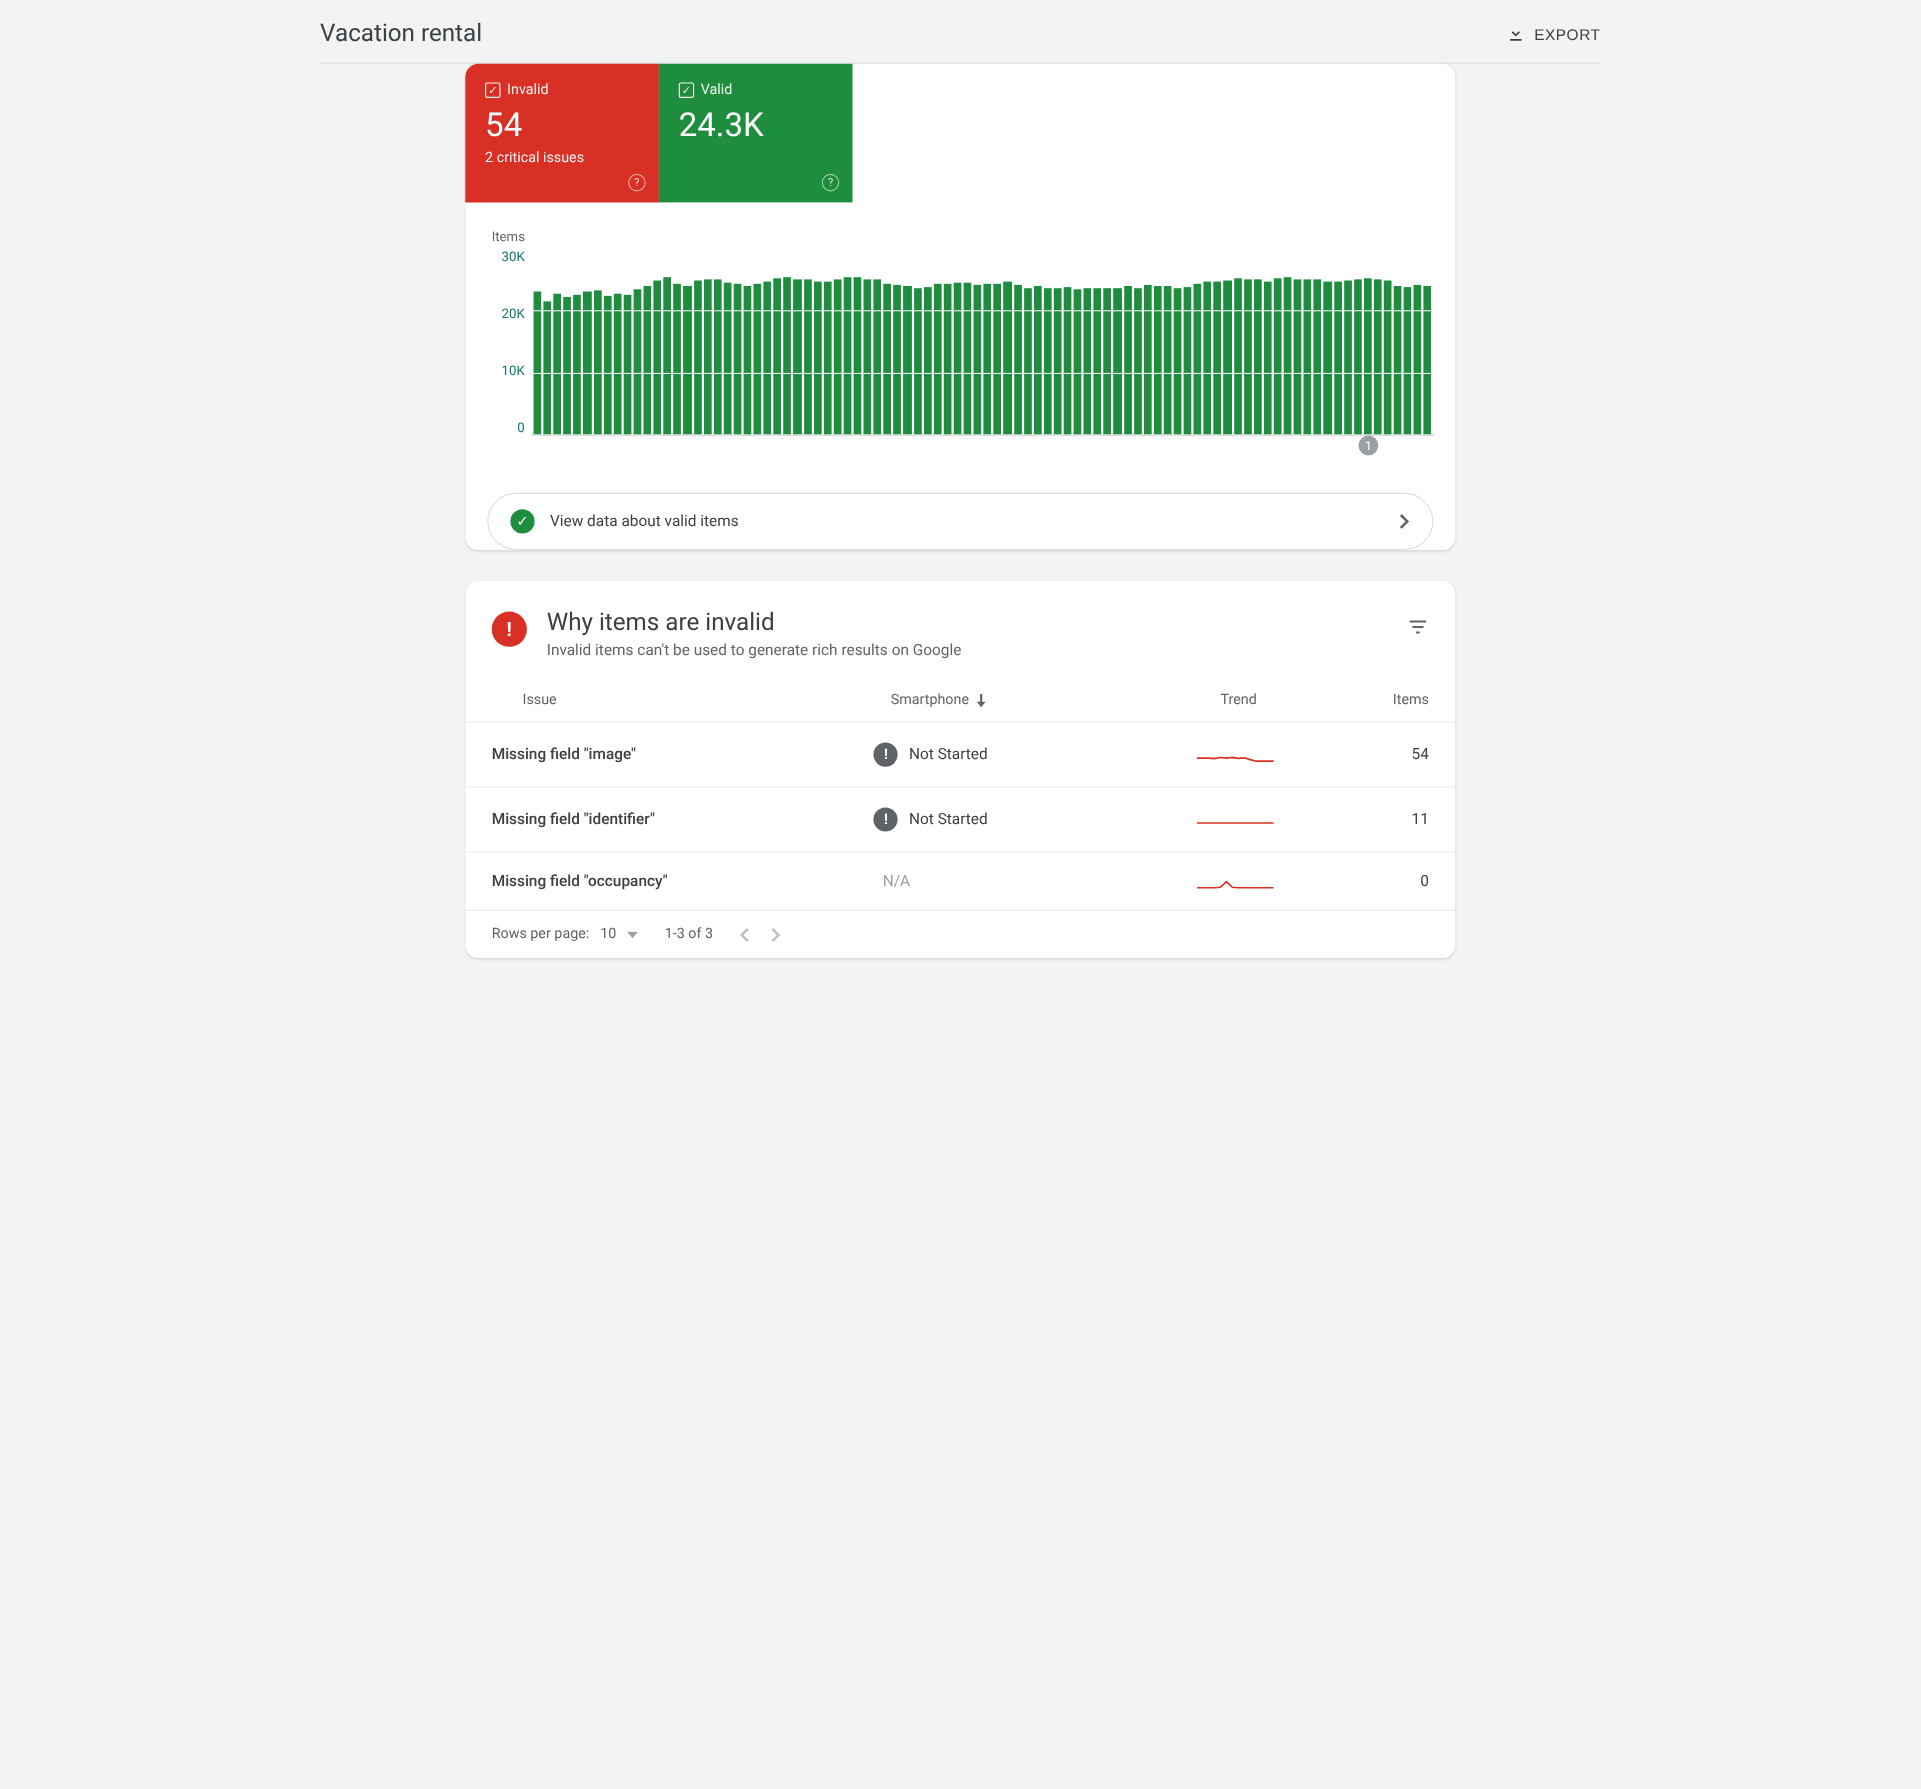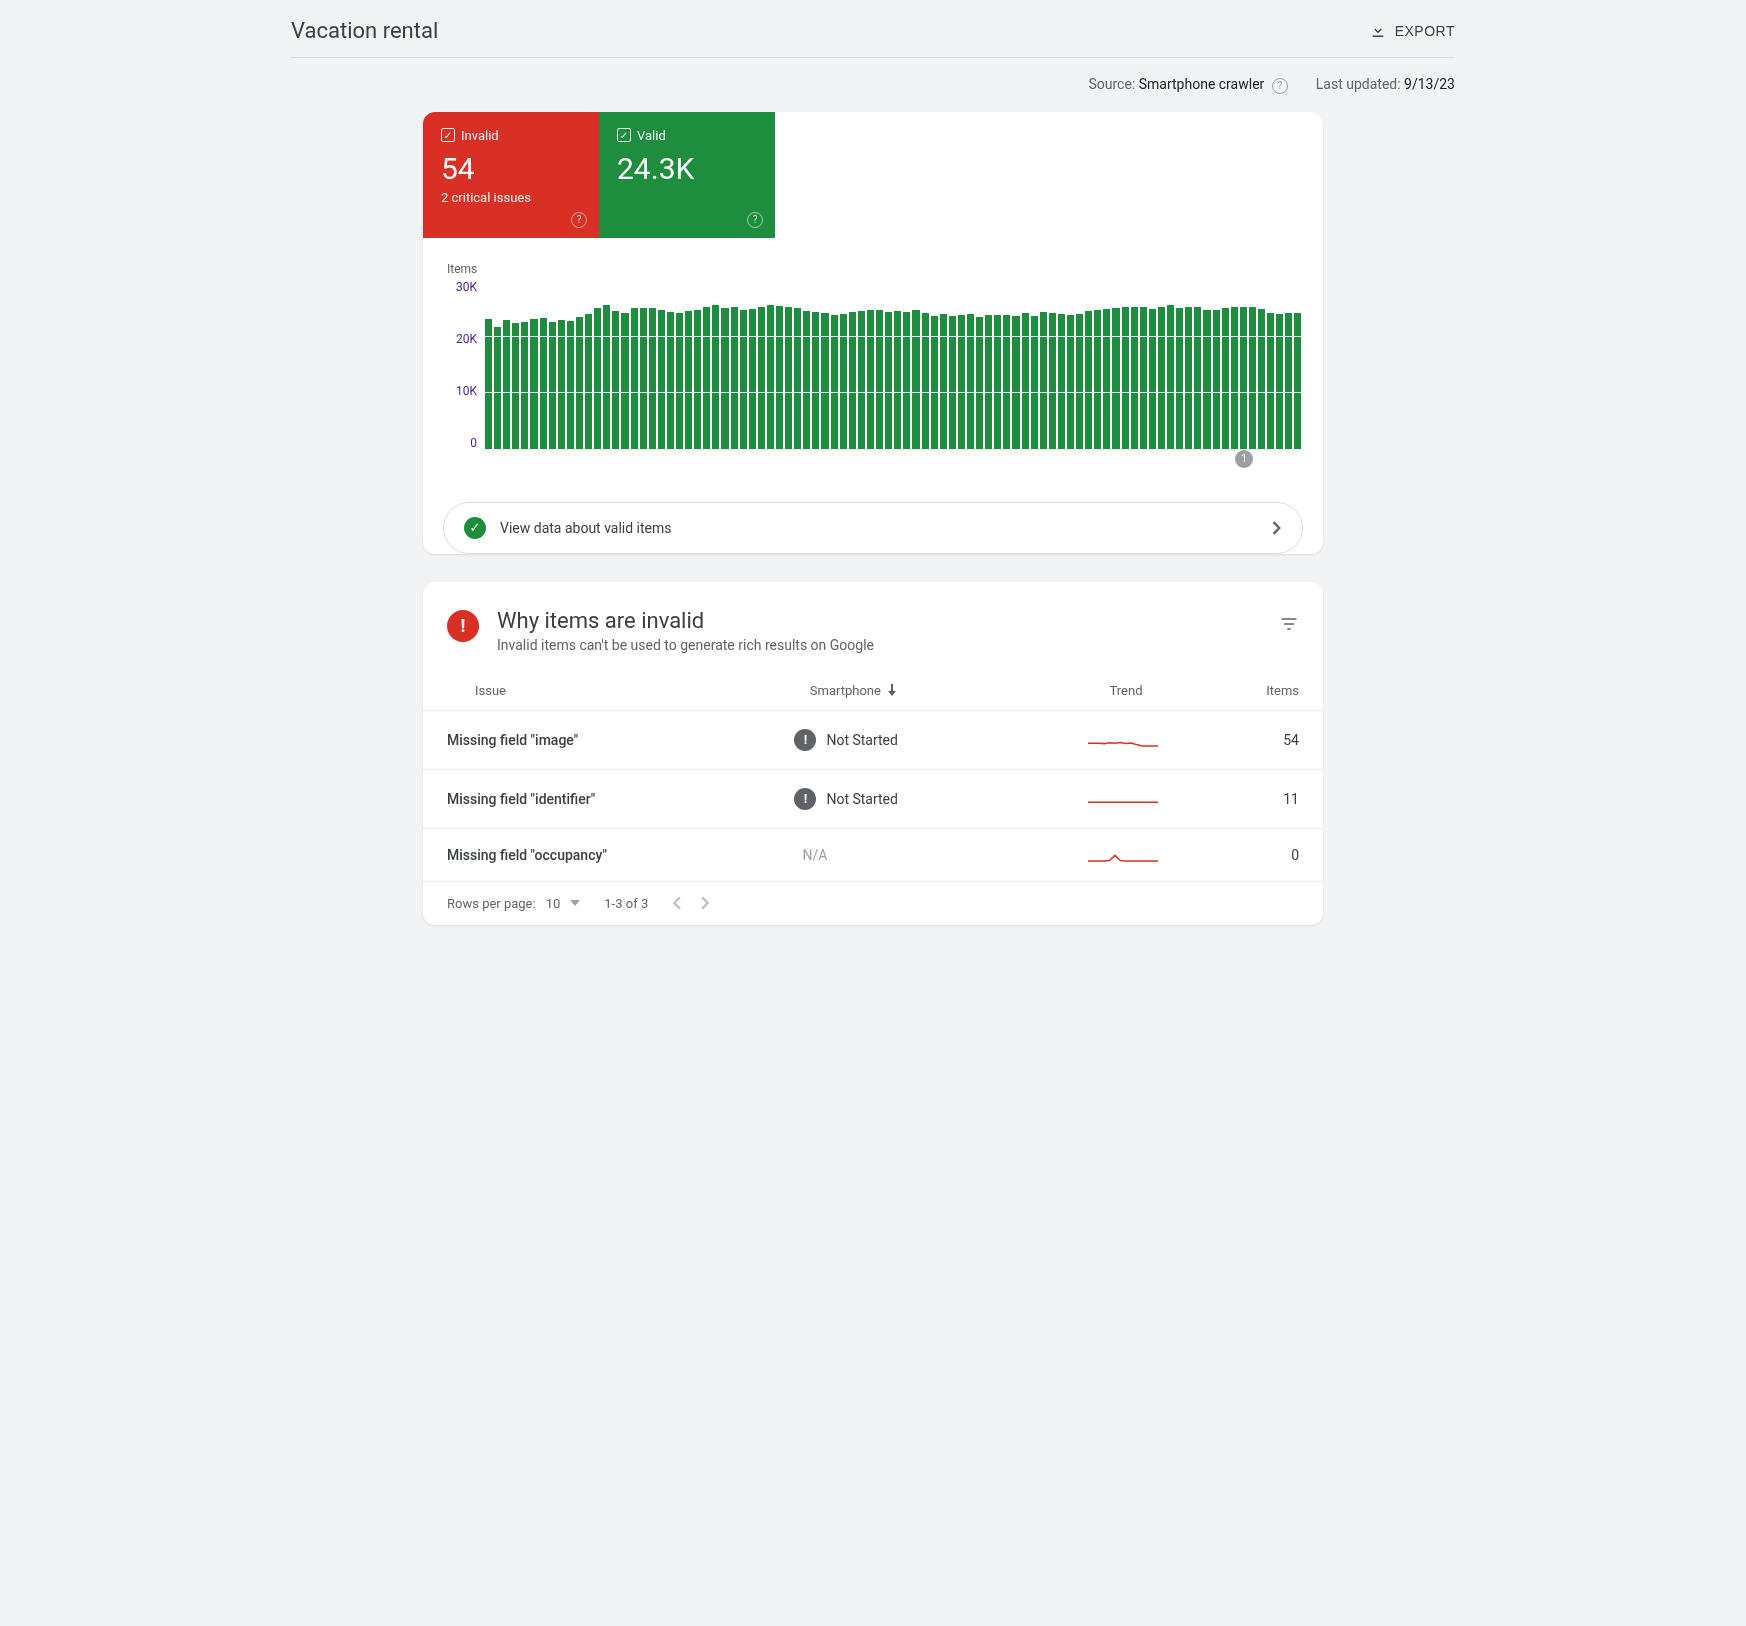--- a/index.html
+++ b/index.html
@@ -51,21 +51,21 @@
   .tile-help {
     position:absolute; bottom:10px; right:12px; width:16px; height:16px;
     border:1.5px solid rgba(255,255,255,.7); border-radius:50%;
     display:flex; align-items:center; justify-content:center; font-size:10px; opacity:.8;
   }
   .chart-wrap { padding: 24px 20px 20px 20px; }
   .chart-ylabel { font-size: 12px; color: #5f6368; margin-left: 4px; margin-bottom: 4px; }
   .chart-area { position: relative; height: 170px; display:flex; }
   .y-axis {
     display:flex; flex-direction:column; justify-content:space-between;
-    align-items:flex-end; width:40px; font-size:12px; color:#4c1d95; padding: 0 6px 0 0;
+    align-items:flex-end; width:40px; font-size:12px; color:#0f766e; padding: 0 6px 0 0;
   }
   .plot {
     flex:1; position:relative; border-bottom:1px solid #9aa0a6;
     display:flex; align-items:flex-end; gap:2px; padding: 0 2px;
   }
   .plot .grid {
     position:absolute; left:0; right:0; border-top:1px solid #eceff1;
   }
   .bar { flex:1; background:#1e8e3e; min-width:3px; }
   .marker-row { position:relative; height:20px; margin-left:40px; }
@@ -140,31 +140,20 @@
   <div class="header">
     <h1>Vacation rental</h1>
     <button class="export-btn">
       <svg width="18" height="18" viewBox="0 0 24 24" fill="#3c4043">
           <path d="M5 20h14v-2H5v2zM12 2v10.17l3.59-3.58L17 10l-5 5-5-5 1.41-1.41L12 12.17V2h0z"></path>
         </svg>
       <span>EXPORT</span>
     </button>
   </div>
 
-  <div class="meta-row">
-    <span>
-      <span>Source:</span>
-      <span class="value">Smartphone crawler</span>
-      <span class="help-icon">?</span>
-    </span>
-    <span>
-      <span>Last updated:</span>
-      <span class="value">9/13/23</span>
-    </span>
-  </div>
 
   <div class="card">
     <div class="status-tiles">
       <div class="tile invalid">
         <div class="tile-header">
           <span class="tile-check">✓</span>
           <span>Invalid</span>
         </div>
         <div class="tile-number">54</div>
         <div class="tile-sub">2 critical issues</div>

